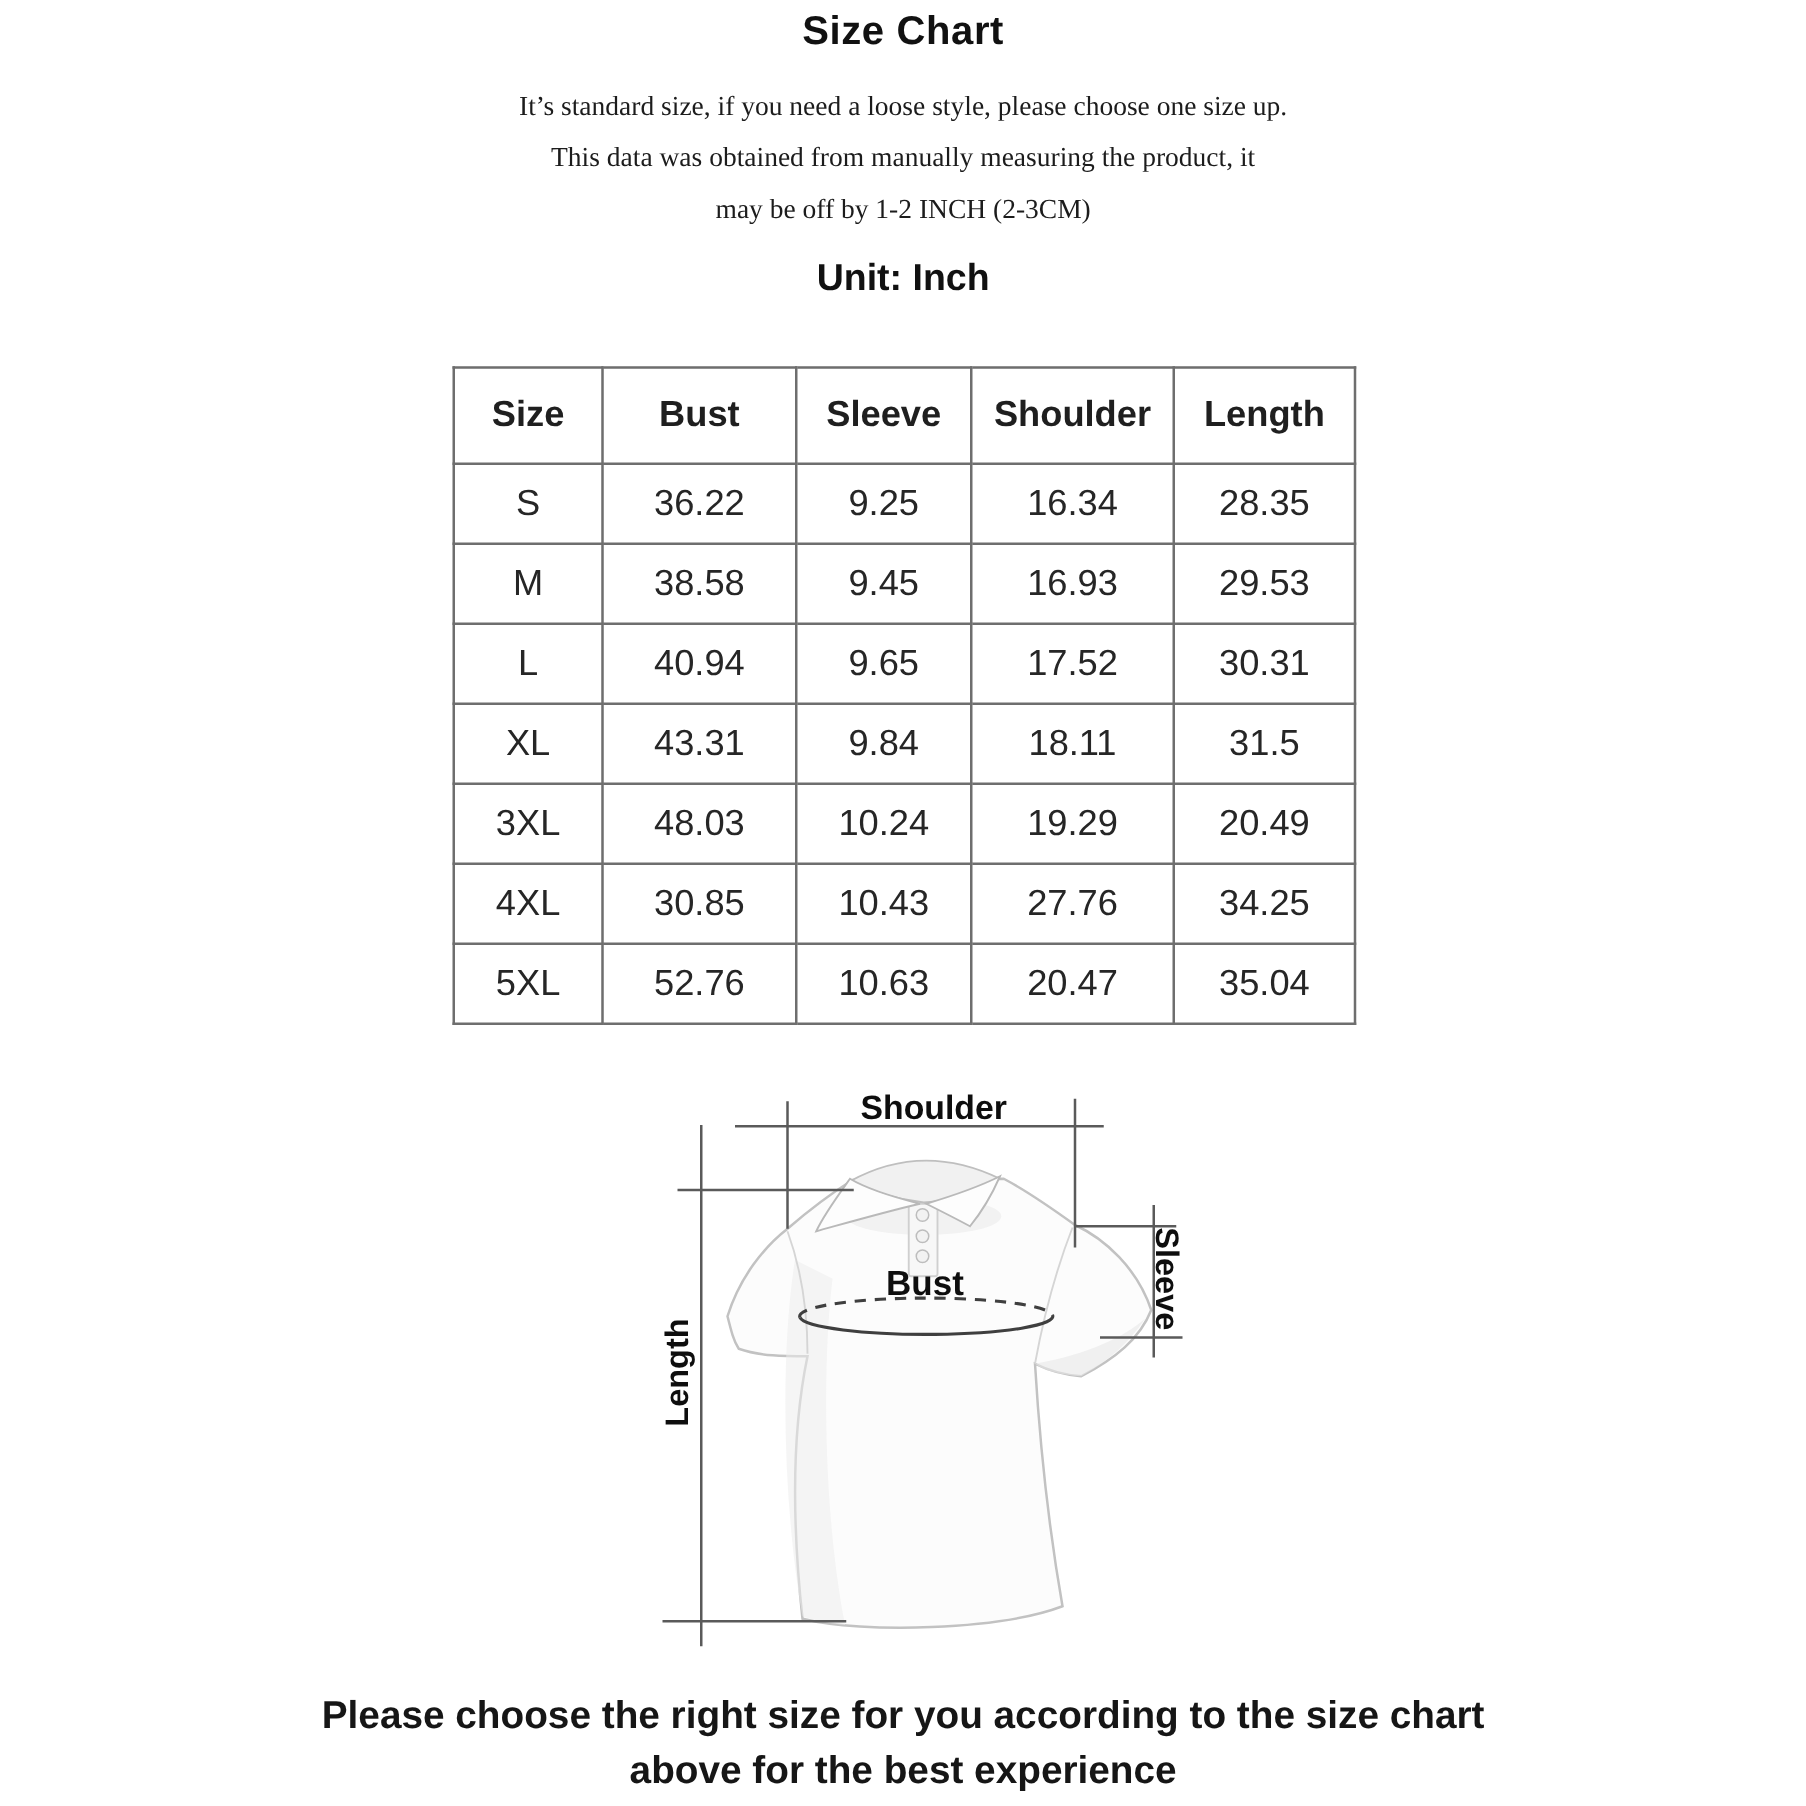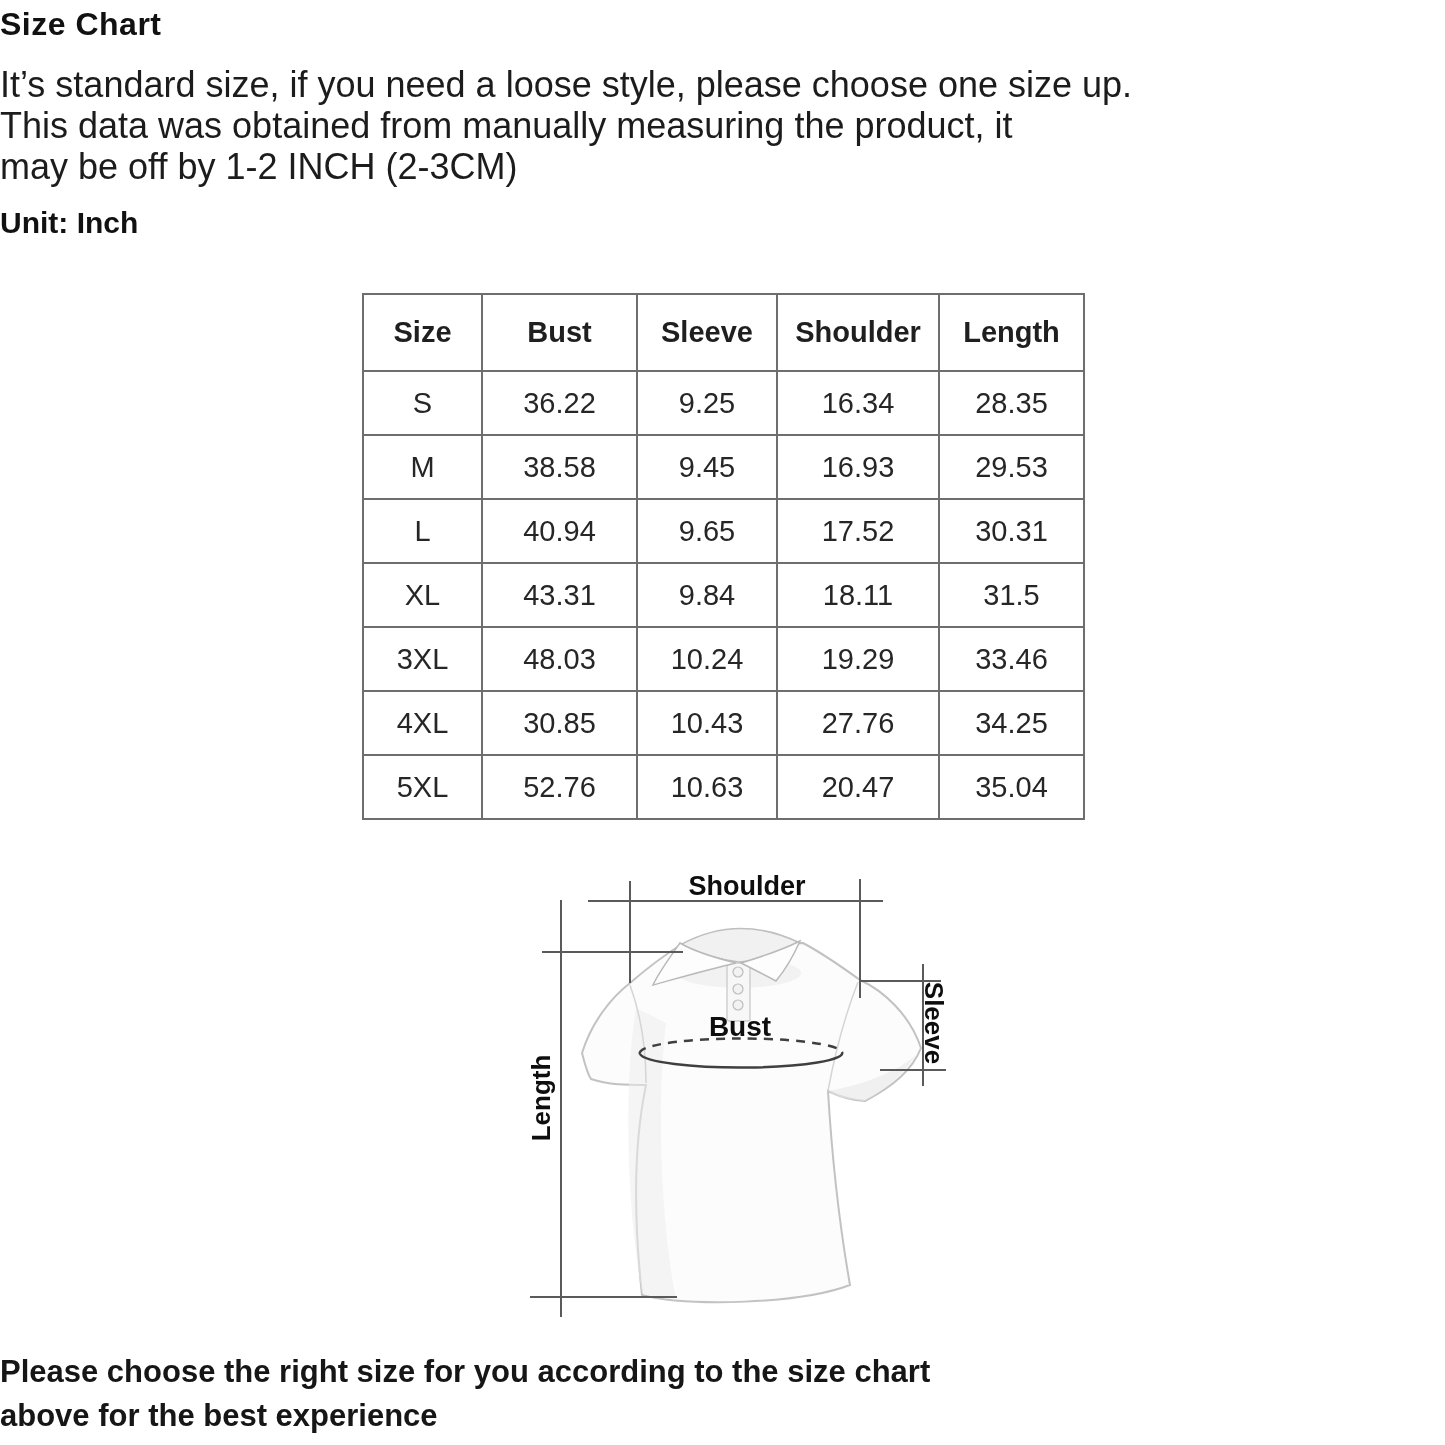--- a/index.html
+++ b/index.html
@@ -5,34 +5,35 @@
   html, body { margin: 0; padding: 0; background: #ffffff; }
   .page {
     position: relative;
     width: 1445px;
     height: 1445px;
     background: #ffffff;
     overflow: hidden;
     font-family: "Liberation Sans", sans-serif;
     color: #161616;
   }
-  .centered { position: absolute; left: 0; width: 100%; text-align: left; }
+  .centered { position: absolute; left: 0; width: 100%; text-align: center; }
 
   .page-title {
     top: 6px;
     font-size: 32px;
     font-weight: bold;
     letter-spacing: 0.5px;
     color: #111;
   }
   .intro {
     top: 64px;
-    font-size: 36px;
+    font-size: 22px;
     line-height: 41px;
     color: #1c1c1c;
+    font-family: Liberation Serif, serif;
   }
   .intro div { white-space: nowrap; }
   .unit-label {
     top: 206px;
     font-size: 30px;
     font-weight: bold;
     color: #111;
   }
 
   table.size-table {
@@ -149,21 +150,21 @@
         <td>43.31</td>
         <td>9.84</td>
         <td>18.11</td>
         <td>31.5</td>
       </tr>
       <tr>
         <td>3XL</td>
         <td>48.03</td>
         <td>10.24</td>
         <td>19.29</td>
-        <td>33.46</td>
+        <td>20.49</td>
       </tr>
       <tr>
         <td>4XL</td>
         <td>30.85</td>
         <td>10.43</td>
         <td>27.76</td>
         <td>34.25</td>
       </tr>
       <tr>
         <td>5XL</td>

